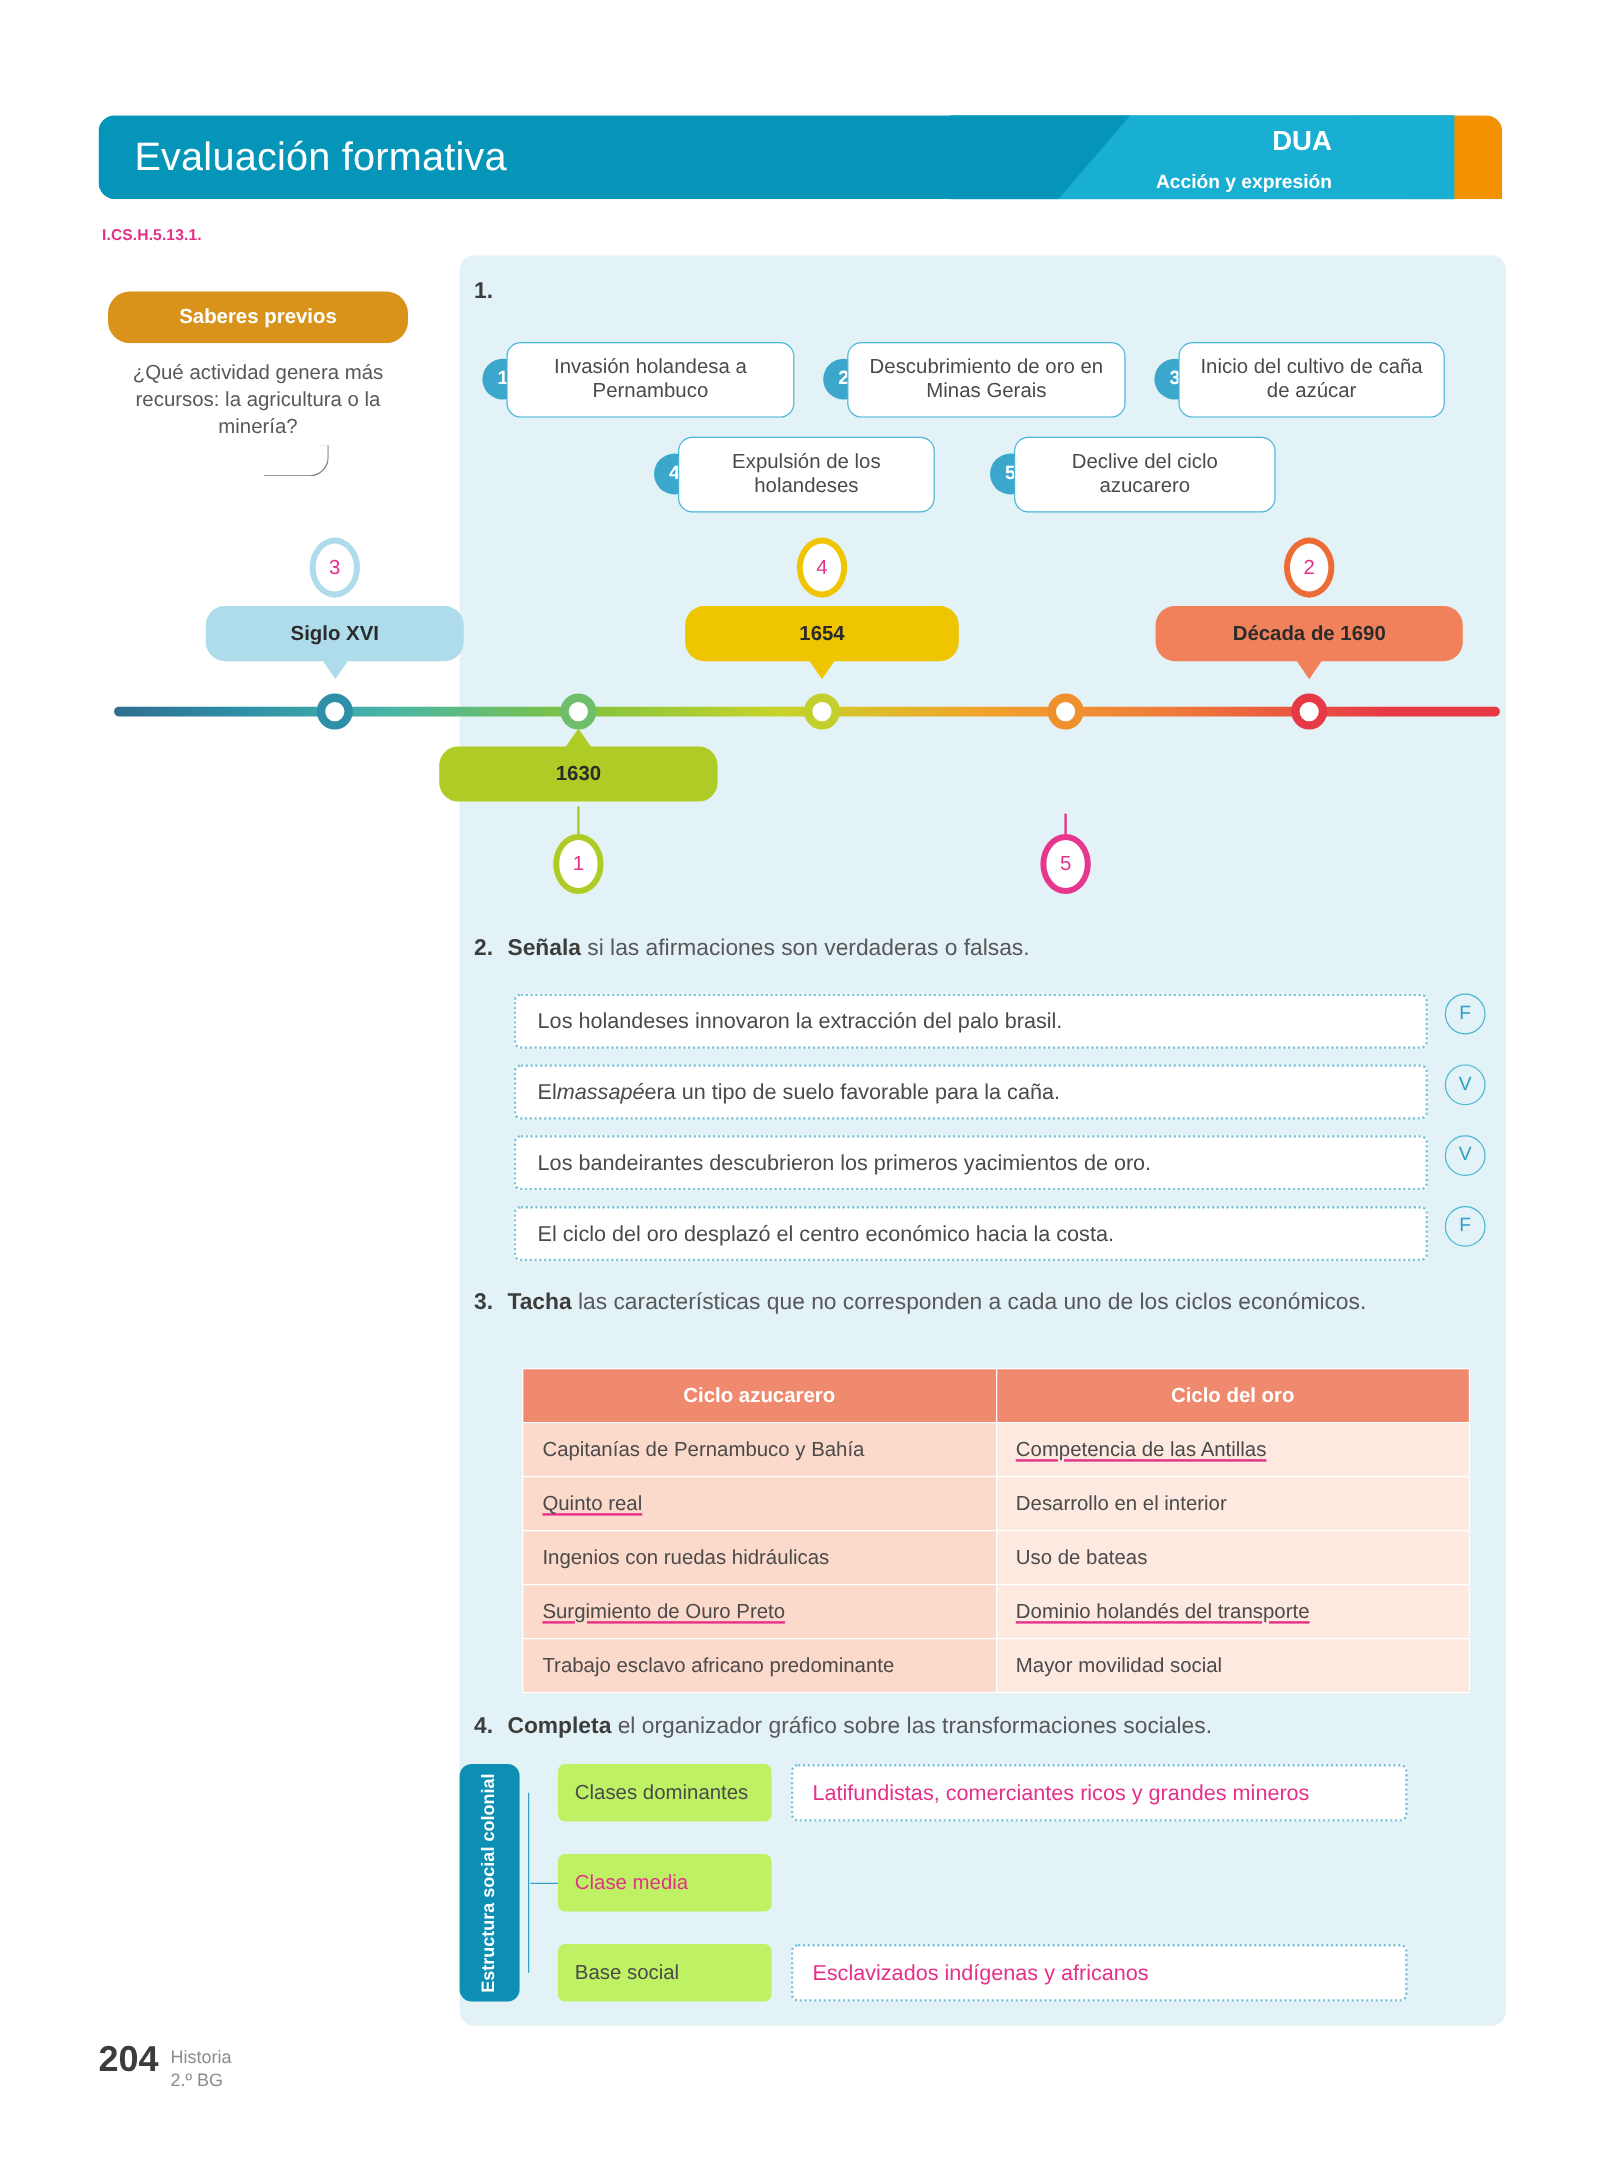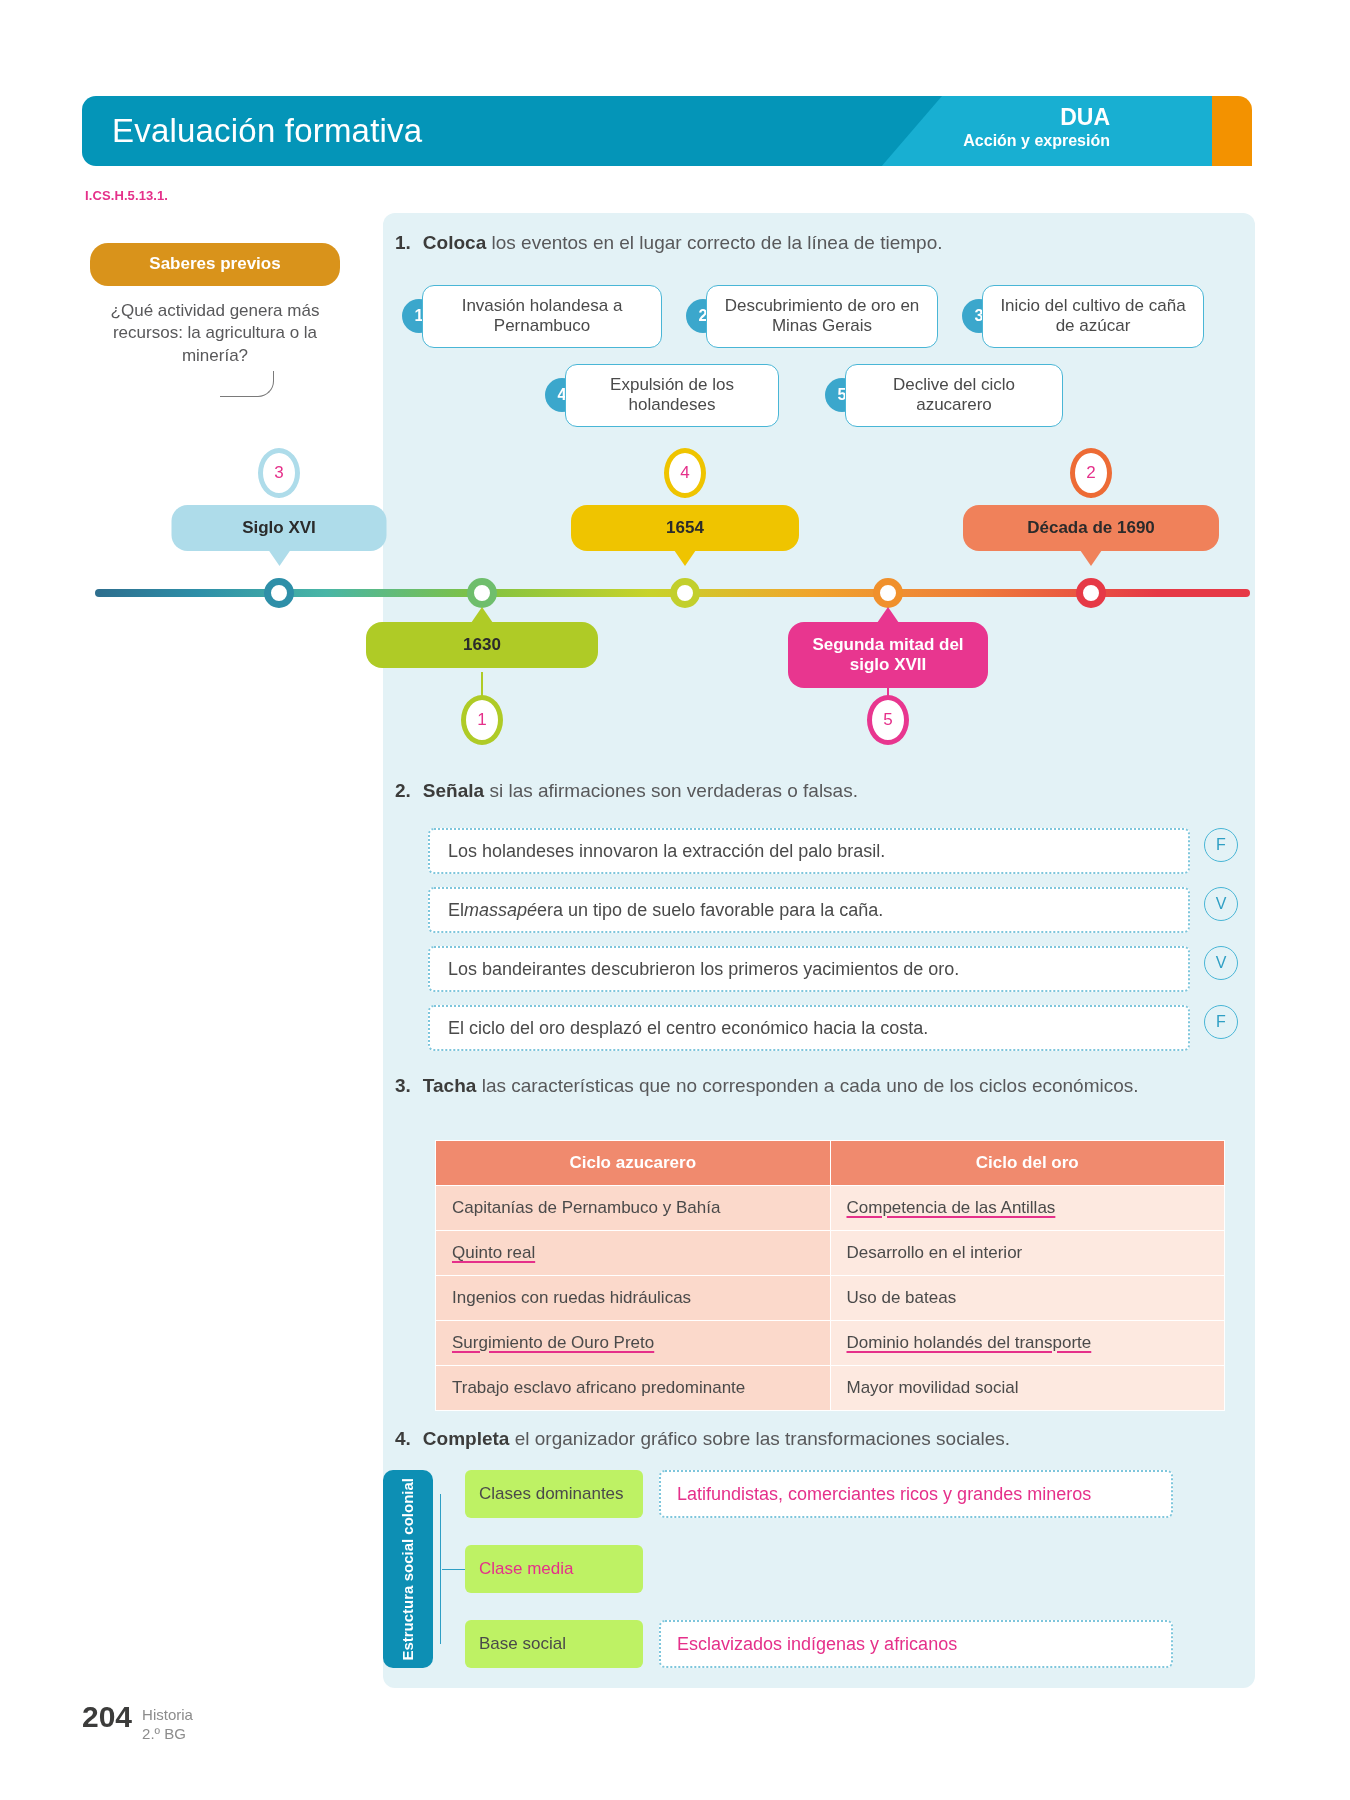--- a/index.html
+++ b/index.html
@@ -28,21 +28,21 @@
     clip-path: polygon(0 0, 100% 0, 93% 100%, 0 100%);
   }
   .banner-title {
     position: absolute; left: 30px; top: 50%; transform: translateY(-50%);
     color: #ffffff; font-size: 33px; font-weight: 400; letter-spacing: .2px;
   }
   .dua-wrap {
     position: absolute; right: 142px; top: 9px; text-align: right; color: #fff;
   }
   .dua-title { font-size: 23px; font-weight: 700; line-height: 1.05; }
-  .dua-sub { font-size: 16px; font-weight: 700; line-height: 1.2; margin-top: 2px; }
+  .dua-sub { font-size: 16px; font-weight: 700; line-height: 1.2; margin-top: 14px; }
 
   .code-ind {
     position: absolute; left: 85px; top: 188px;
     color: #E5308A; font-size: 13px; font-weight: 600; letter-spacing: .1px;
   }
 
   
   .saberes {
     position: absolute; left: 90px; top: 243px; width: 250px;
   }
@@ -214,21 +214,20 @@
   <div class="saberes">
     <div class="saberes-head">Saberes previos</div>
     <div class="saberes-body">¿Qué actividad genera más recursos: la agricultura o la minería?</div>
     <div class="saberes-tail"></div>
   </div>
 
   <div class="panel"></div>
 
   <div class="q" style="left:395px; top:232px; width:820px;">
     <span class="num">1.</span>
-    <span><b>Coloca</b><span> los eventos en el lugar correcto de la línea de tiempo.</span></span>
   </div>
 
   <div class="ev" style="left:402px; top:285px;">
     <div class="ev-badge">1</div>
     <div class="ev-box" style="width:240px;">Invasión holandesa a Pernambuco</div>
   </div>
   <div class="ev" style="left:686px; top:285px;">
     <div class="ev-badge">2</div>
     <div class="ev-box" style="width:232px;">Descubrimiento de oro en Minas Gerais</div>
   </div>
@@ -267,24 +266,20 @@
   <div class="tl-stem" id="st1" style="left: 482px; top: 672px; height: 30px; background: rgb(175, 203, 38);"></div>
   <div class="tl-circ" id="ci1" style="left: 482px; top: 695px; border-color: rgb(175, 203, 38);">1</div>
 
   <div class="tl-stem" id="st2" style="left: 685px; top: 470px; height: 28px; background: rgb(239, 196, 0);"></div>
   <div class="tl-circ" id="ci2" style="left: 685px; top: 448px; border-color: rgb(239, 196, 0);">4</div>
   <div class="tl-bub up" id="bu2" style="left: 685px; top: 505px; width: 228px; background: rgb(239, 196, 0); color: rgb(239, 196, 0);">
     <span style="color: rgb(43, 43, 43);">1654</span>
     <span class="tail"></span>
   </div>
 
-  <div class="tl-bub dn" id="bu3" style="left: 888px; top: 622px; width: 200px; background: rgb(232, 54, 143); color: rgb(232, 54, 143);">
-    <span style="color: rgb(255, 255, 255);">Segunda mitad del siglo XVII</span>
-    <span class="tail"></span>
-  </div>
   <div class="tl-stem" id="st3" style="left: 888px; top: 678px; height: 24px; background: rgb(232, 54, 143);"></div>
   <div class="tl-circ" id="ci3" style="left: 888px; top: 695px; border-color: rgb(232, 54, 143);">5</div>
 
   <div class="tl-stem" id="st4" style="left: 1091px; top: 470px; height: 28px; background: rgb(237, 107, 53);"></div>
   <div class="tl-circ" id="ci4" style="left: 1091px; top: 448px; border-color: rgb(237, 107, 53);">2</div>
   <div class="tl-bub up" id="bu4" style="left: 1091px; top: 505px; width: 256px; background: rgb(240, 129, 90); color: rgb(240, 129, 90);">
     <span style="color: rgb(43, 43, 43);">Década de 1690</span>
     <span class="tail"></span>
   </div>
 

